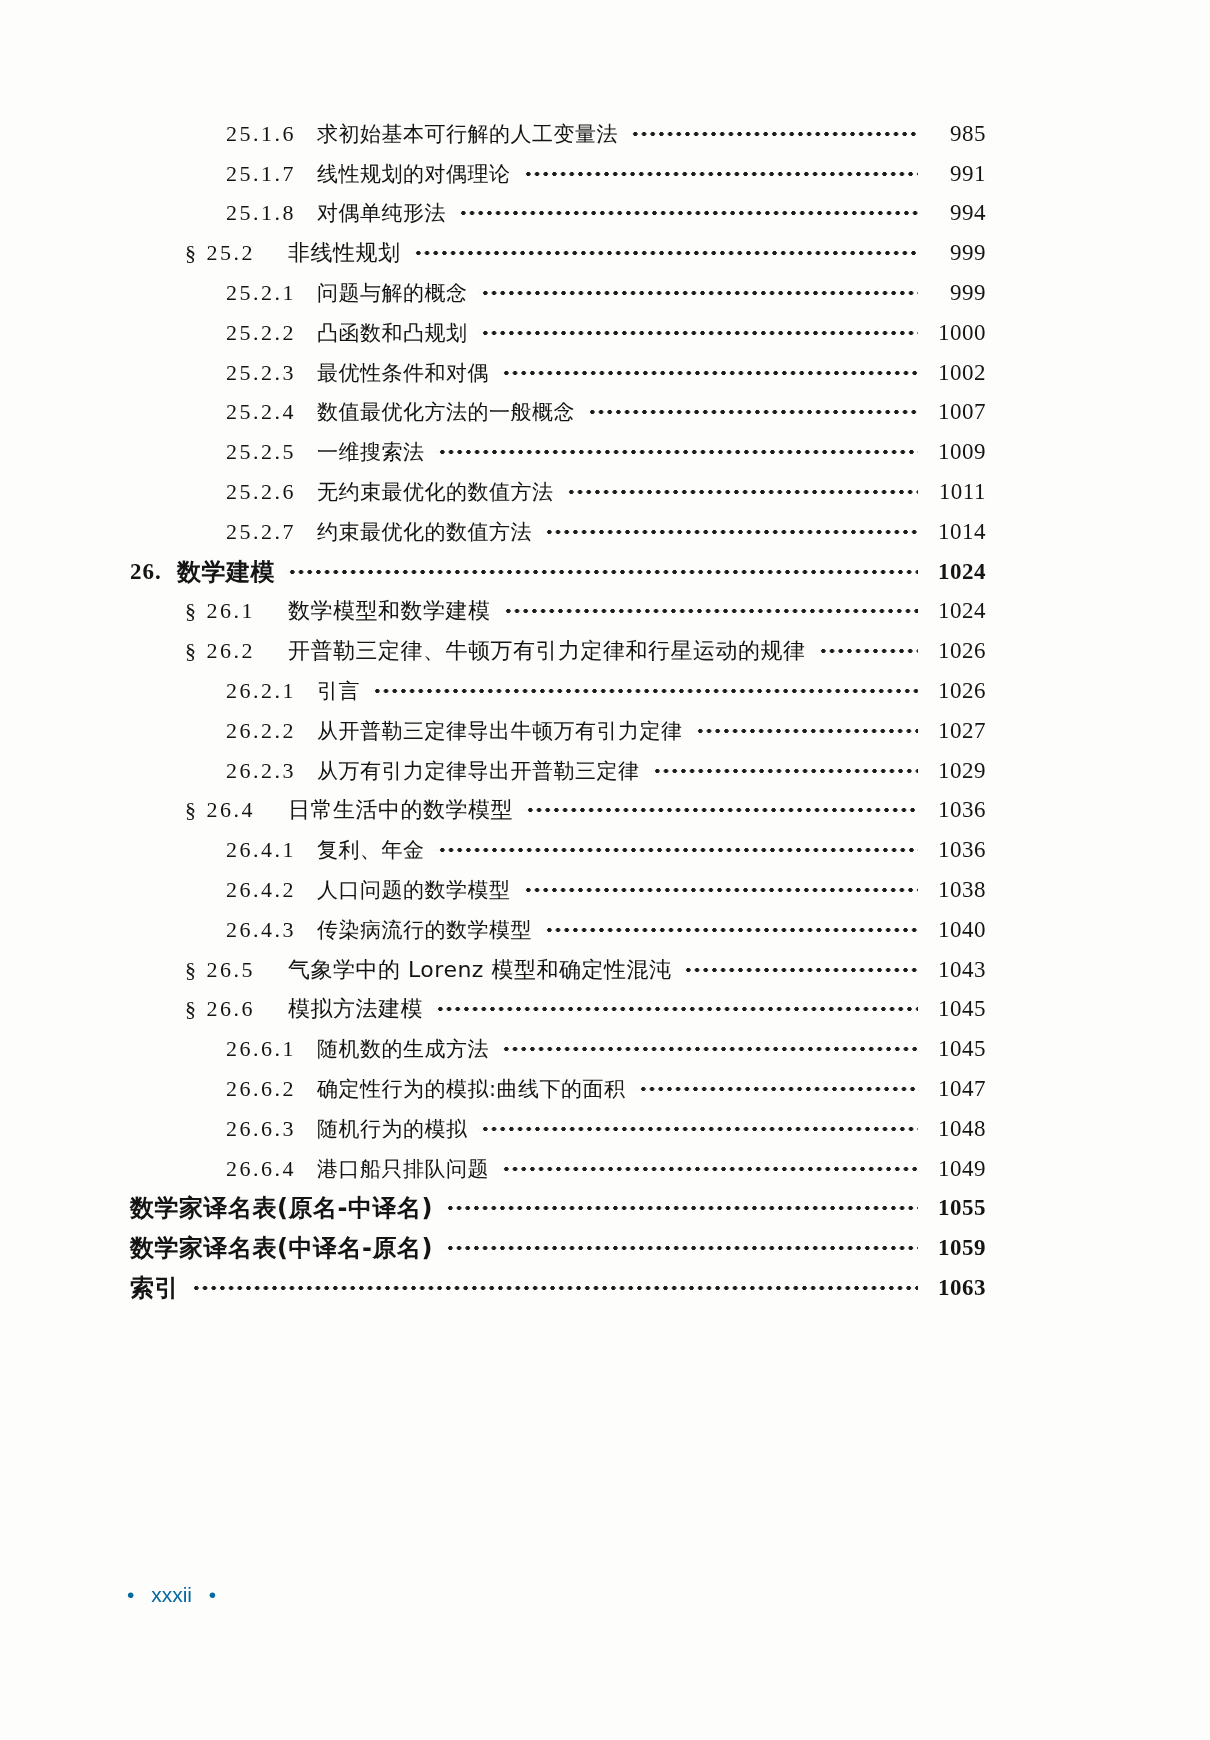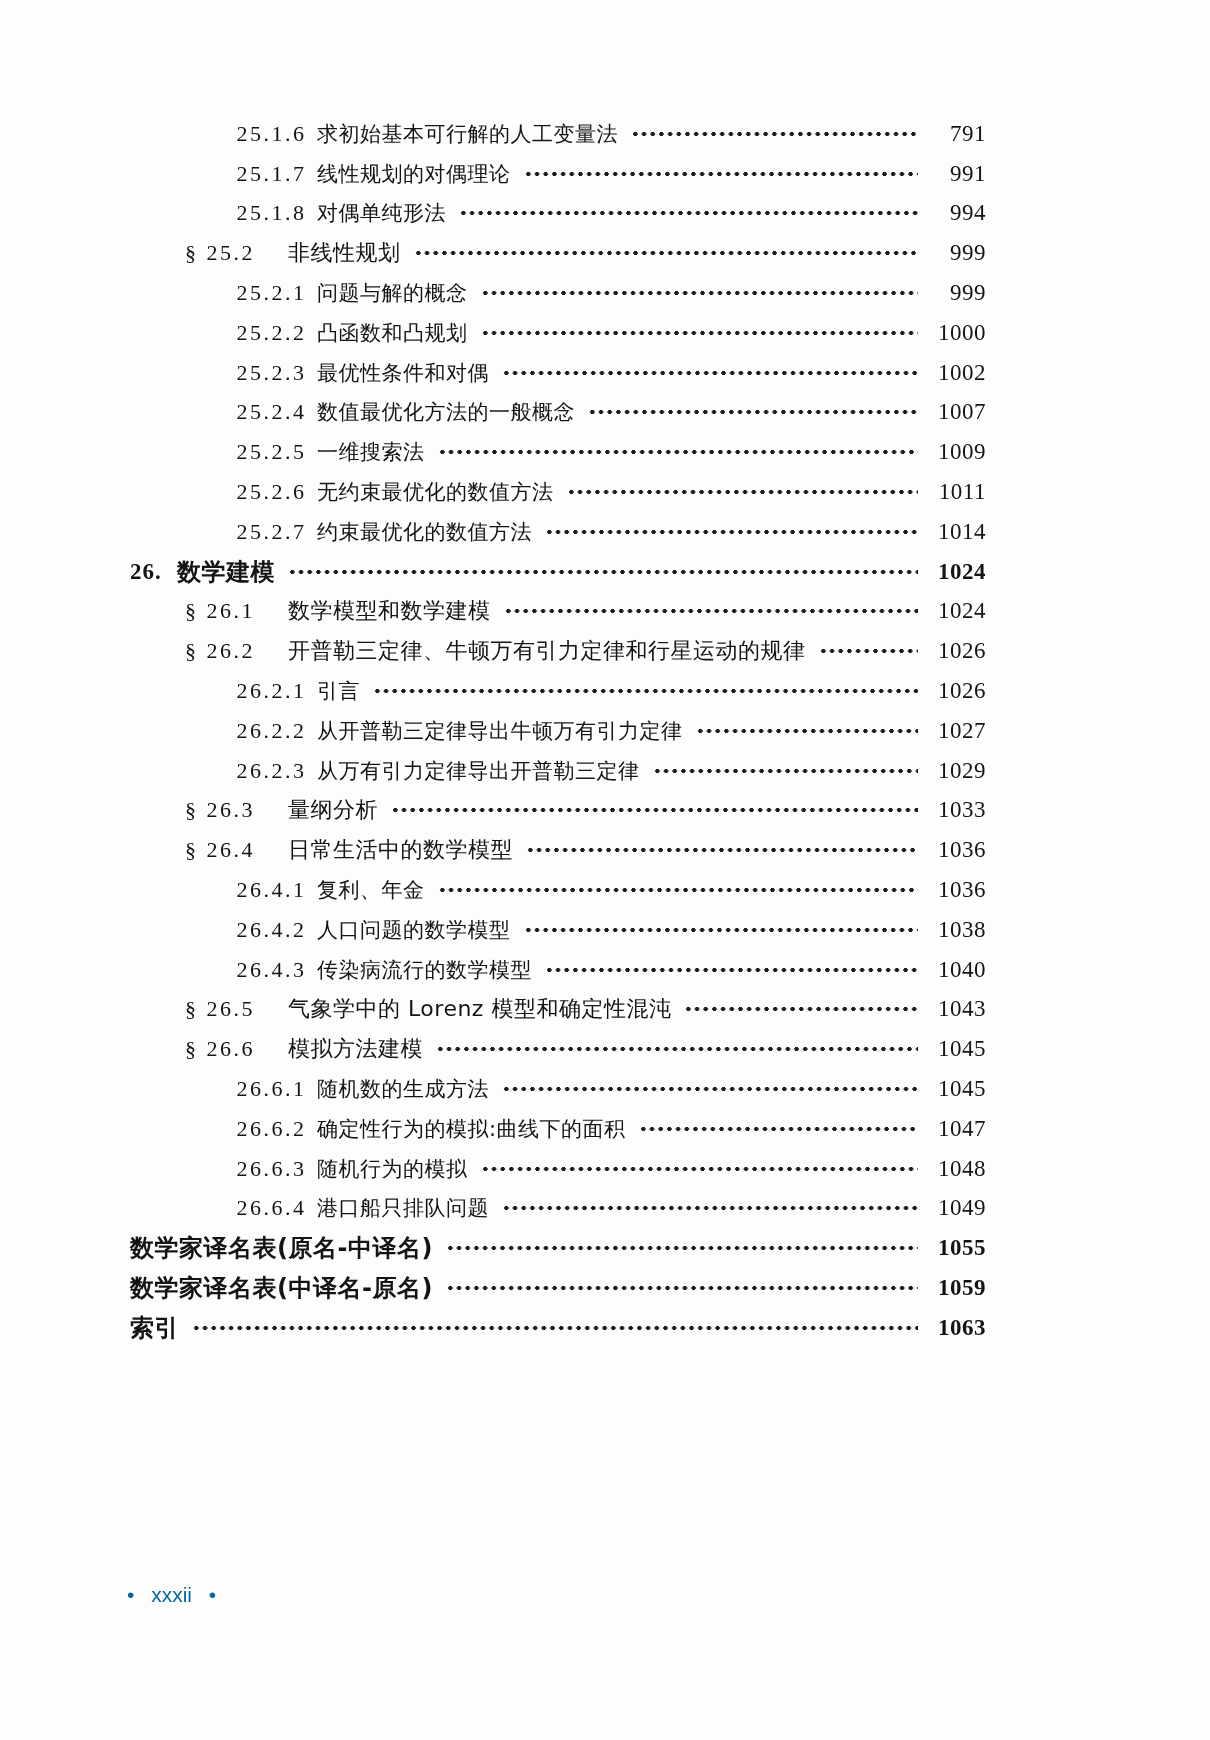--- a/index.html
+++ b/index.html
@@ -51,21 +51,21 @@
   }
   .row .pg {
     flex: 0 0 62px;
     text-align: right;
     font-family: "Liberation Serif", serif;
     font-size: 23px;
     letter-spacing: 0.5px;
   }
   
   .row.sub { padding-left: 96px; font-size: 21px; }
-  .row.sub .num { width: 91px; font-size: 22px; text-align: center; }
+  .row.sub .num { width: 91px; font-size: 22px; }
   
   .row.section { padding-left: 55px; font-size: 22px; align-items: center; }
   .row.section .num { width: 103px; font-size: 22px; }
   
   .row.chapter { padding-left: 0; font-size: 24px; font-weight: bold; }
   .row.chapter .num { width: 47px; font-size: 23px; font-weight: bold; letter-spacing: 1px; }
   .page-footer {
     position: absolute;
     left: 127px;
     top: 1583px;
@@ -78,21 +78,21 @@
 </head>
 <body>
 
 <div class="page">
 
   <div class="toc">
       <div class="row sub">
       <span class="num">25.1.6</span>
       <span class="title">求初始基本可行解的人工变量法</span>
       <span class="leader"></span>
-      <span class="pg">791</span>
+      <span class="pg">985</span>
     </div>
       <div class="row sub">
       <span class="num">25.1.7</span>
       <span class="title">线性规划的对偶理论</span>
       <span class="leader"></span>
       <span class="pg">991</span>
     </div>
       <div class="row sub">
       <span class="num">25.1.8</span>
       <span class="title">对偶单纯形法</span>
@@ -177,26 +177,20 @@
       <span class="leader"></span>
       <span class="pg">1027</span>
     </div>
       <div class="row sub">
       <span class="num">26.2.3</span>
       <span class="title">从万有引力定律导出开普勒三定律</span>
       <span class="leader"></span>
       <span class="pg">1029</span>
     </div>
       <div class="row section">
-      <span class="num">§ 26.3</span>
-      <span class="title">量纲分析</span>
-      <span class="leader"></span>
-      <span class="pg">1033</span>
-    </div>
-      <div class="row section">
       <span class="num">§ 26.4</span>
       <span class="title">日常生活中的数学模型</span>
       <span class="leader"></span>
       <span class="pg">1036</span>
     </div>
       <div class="row sub">
       <span class="num">26.4.1</span>
       <span class="title">复利、年金</span>
       <span class="leader"></span>
       <span class="pg">1036</span>

